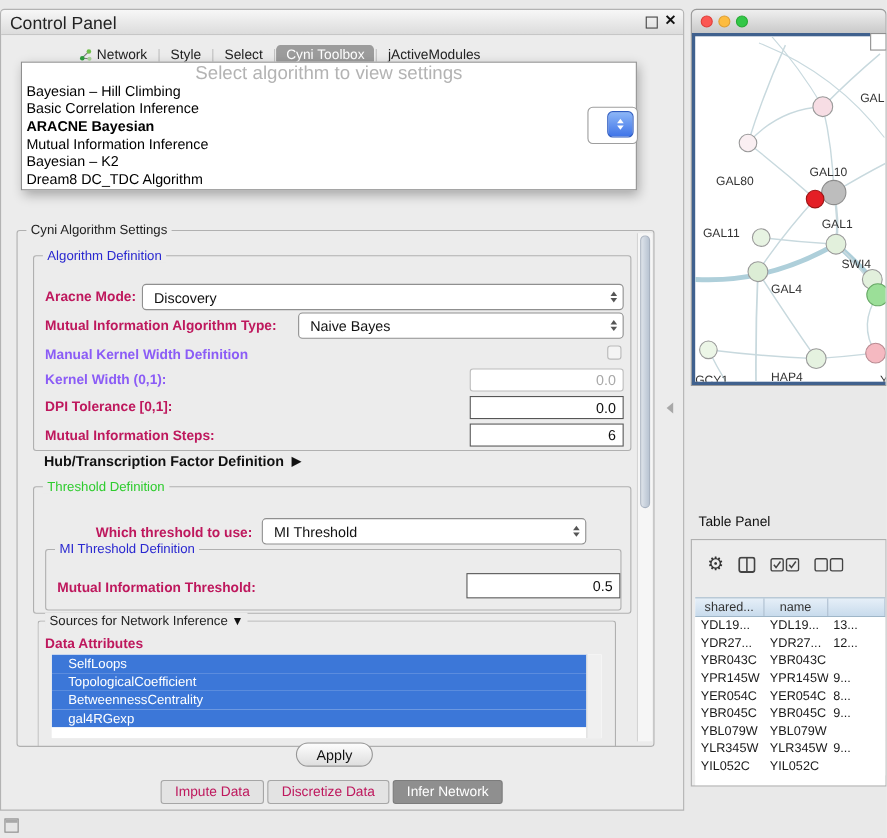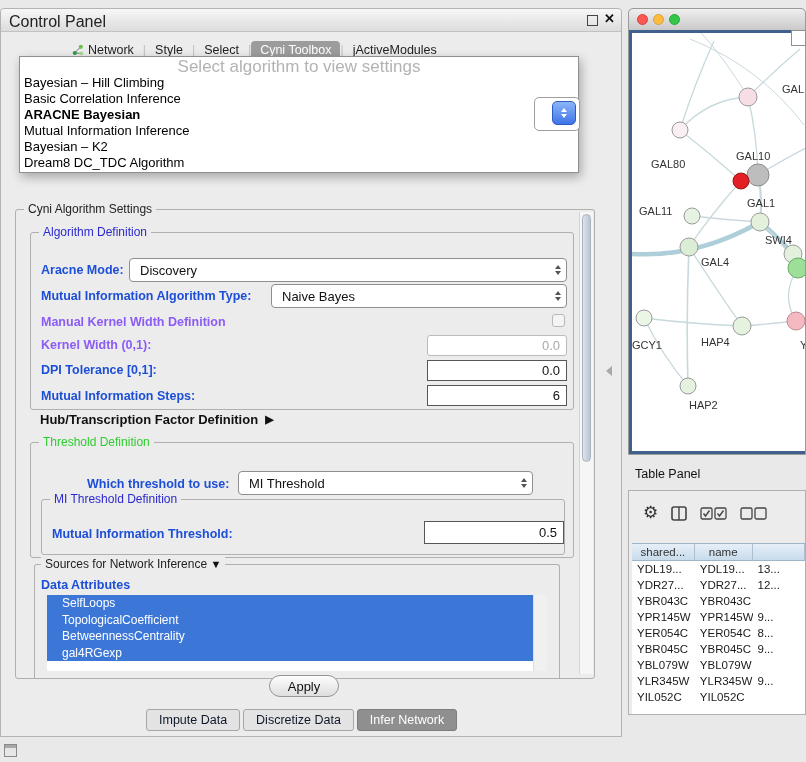--- a/index.html
+++ b/index.html
@@ -31,21 +31,21 @@
 
   
   .group{border:1px solid #b0b0b0;border-radius:3px;position:absolute;}
   .group-title{position:absolute;top:-8px;left:8px;background:#ececec;padding:0 4px;font-size:12px;color:#222;white-space:nowrap;}
   .blue-title{color:#2a28d0;}
   .green-title{color:#2ecc2e;}
   .settings-group{left:14px;top:184px;width:578px;height:468px;margin-top:16px;}
   .v-scroll{position:absolute;right:1px;top:2px;width:13px;height:462px;background:#f6f6f6;border-left:1px solid #d4d4d4;}
   .v-thumb{position:absolute;left:1.5px;top:2px;width:9px;height:248px;border-radius:5px;background:linear-gradient(90deg,#dde3ea,#b9c4d2);border:1px solid #a8b2c0;box-sizing:border-box;}
 
-  .flabel{position:absolute;font-size:12.5px;font-weight:bold;color:#1d4ed8;white-space:nowrap;line-height:16px;}
+  .flabel{position:absolute;font-size:12.5px;font-weight:bold;color:#be185d;white-space:nowrap;line-height:16px;}
   .flabel.gray{color:#8b5cf6;}
 
   .combo{position:absolute;background:#fff;border:1px solid #8f8f8f;border-radius:4px;display:flex;align-items:center;font-size:13px;padding-left:10px;box-sizing:border-box;}
   .stepper{position:absolute;right:5px;top:50%;transform:translateY(-50%);display:flex;flex-direction:column;align-items:center;gap:2px;}
   .tri-u{width:0;height:0;border-left:3.5px solid transparent;border-right:3.5px solid transparent;border-bottom:4.5px solid #555;}
   .tri-d{width:0;height:0;border-left:3.5px solid transparent;border-right:3.5px solid transparent;border-top:4.5px solid #555;}
 
   .tfield{position:absolute;background:#fff;border:1px solid #565656;font-size:13px;text-align:right;padding:0 6px;box-sizing:border-box;font-family:"Liberation Sans",sans-serif;color:#111;}
   .tfield:disabled{border:1px solid #bcbcbc;border-radius:3px;color:#a9a9a9;background:#fff;}
   .checkbox{position:absolute;width:13px;height:13px;border:1px solid #b9b9b9;border-radius:3px;background:#f4f4f4;box-sizing:border-box;}
@@ -54,27 +54,27 @@
   .tri-icon{font-size:11px;color:#111;}
 
   .attr-list{position:absolute;left:12px;top:30px;width:500px;height:76px;background:#fff;overflow:hidden;}
   .attr-item{width:487px;height:16.5px;line-height:16.5px;padding-left:15px;font-size:12px;box-sizing:border-box;}
   .attr-item.sel{background:#3c77d8;color:#fff;}
   .attr-scroll{position:absolute;right:0;top:0;width:13px;height:100%;background:#f0f0f0;border-left:1px solid #ddd;}
 
   .apply-btn{position:absolute;left:268px;top:666px;width:70px;height:22px;border:1px solid #969696;border-radius:11px;background:linear-gradient(#fdfdfd,#dedede);font-size:13px;text-align:center;line-height:21px;box-sizing:border-box;}
 
   .bottom-tabs{position:absolute;left:145px;top:700px;display:flex;gap:3px;}
-  .btab{padding:3px 12px;font-size:12.5px;background:#e3e3e3;border:1px solid #a6a6a6;border-radius:3px;color:#0f172a;white-space:nowrap;}
+  .btab{padding:3px 12px;font-size:12.5px;background:#e3e3e3;border:1px solid #a6a6a6;border-radius:3px;color:#be185d;white-space:nowrap;}
   .btab.active{background:#8f8f8f;color:#fff;border-color:#7c7c7c;}
 
   .splitter{position:absolute;left:606px;top:366px;width:0;height:0;border-top:5px solid transparent;border-bottom:5px solid transparent;border-right:6px solid #a8a8a8;}
 
   
-  #net-window{position:absolute;left:628px;top:8px;width:178px;height:447px;background:#d6d6d6;border:1px solid #9a9a9a;border-radius:5px 5px 0 0;box-sizing:border-box;}
+  #net-window{position:absolute;left:628px;top:8px;width:178px;height:343px;background:#d6d6d6;border:1px solid #9a9a9a;border-radius:5px 5px 0 0;box-sizing:border-box;}
   .net-titlebar{position:absolute;left:0;right:0;top:0;height:21px;background:linear-gradient(#efefef,#c9c9c9);border-bottom:1px solid #9a9a9a;border-radius:5px 5px 0 0;}
   .traffic{position:absolute;top:5px;width:11px;height:11px;border-radius:50%;box-sizing:border-box;}
   .t-red{left:8px;background:#fc5753;border:1px solid #df3e39;}
   .t-yellow{left:24px;background:#fdbc40;border:1px solid #de9f34;}
   .t-green{left:40px;background:#33c748;border:1px solid #27aa35;}
   .net-canvas{position:absolute;left:0;top:21px;right:0;bottom:0;background:#fff;border:3px solid #40618e;border-right:none;box-sizing:border-box;overflow:hidden;}
   .net-canvas svg{display:block;}
   .net-canvas svg text{font-family:"Liberation Sans",sans-serif;font-size:11px;fill:#333;}
   .corner-box{position:absolute;left:791px;top:30px;width:15px;height:16px;background:#fff;border:1px solid #8f8f8f;z-index:3;box-sizing:border-box;}
 

